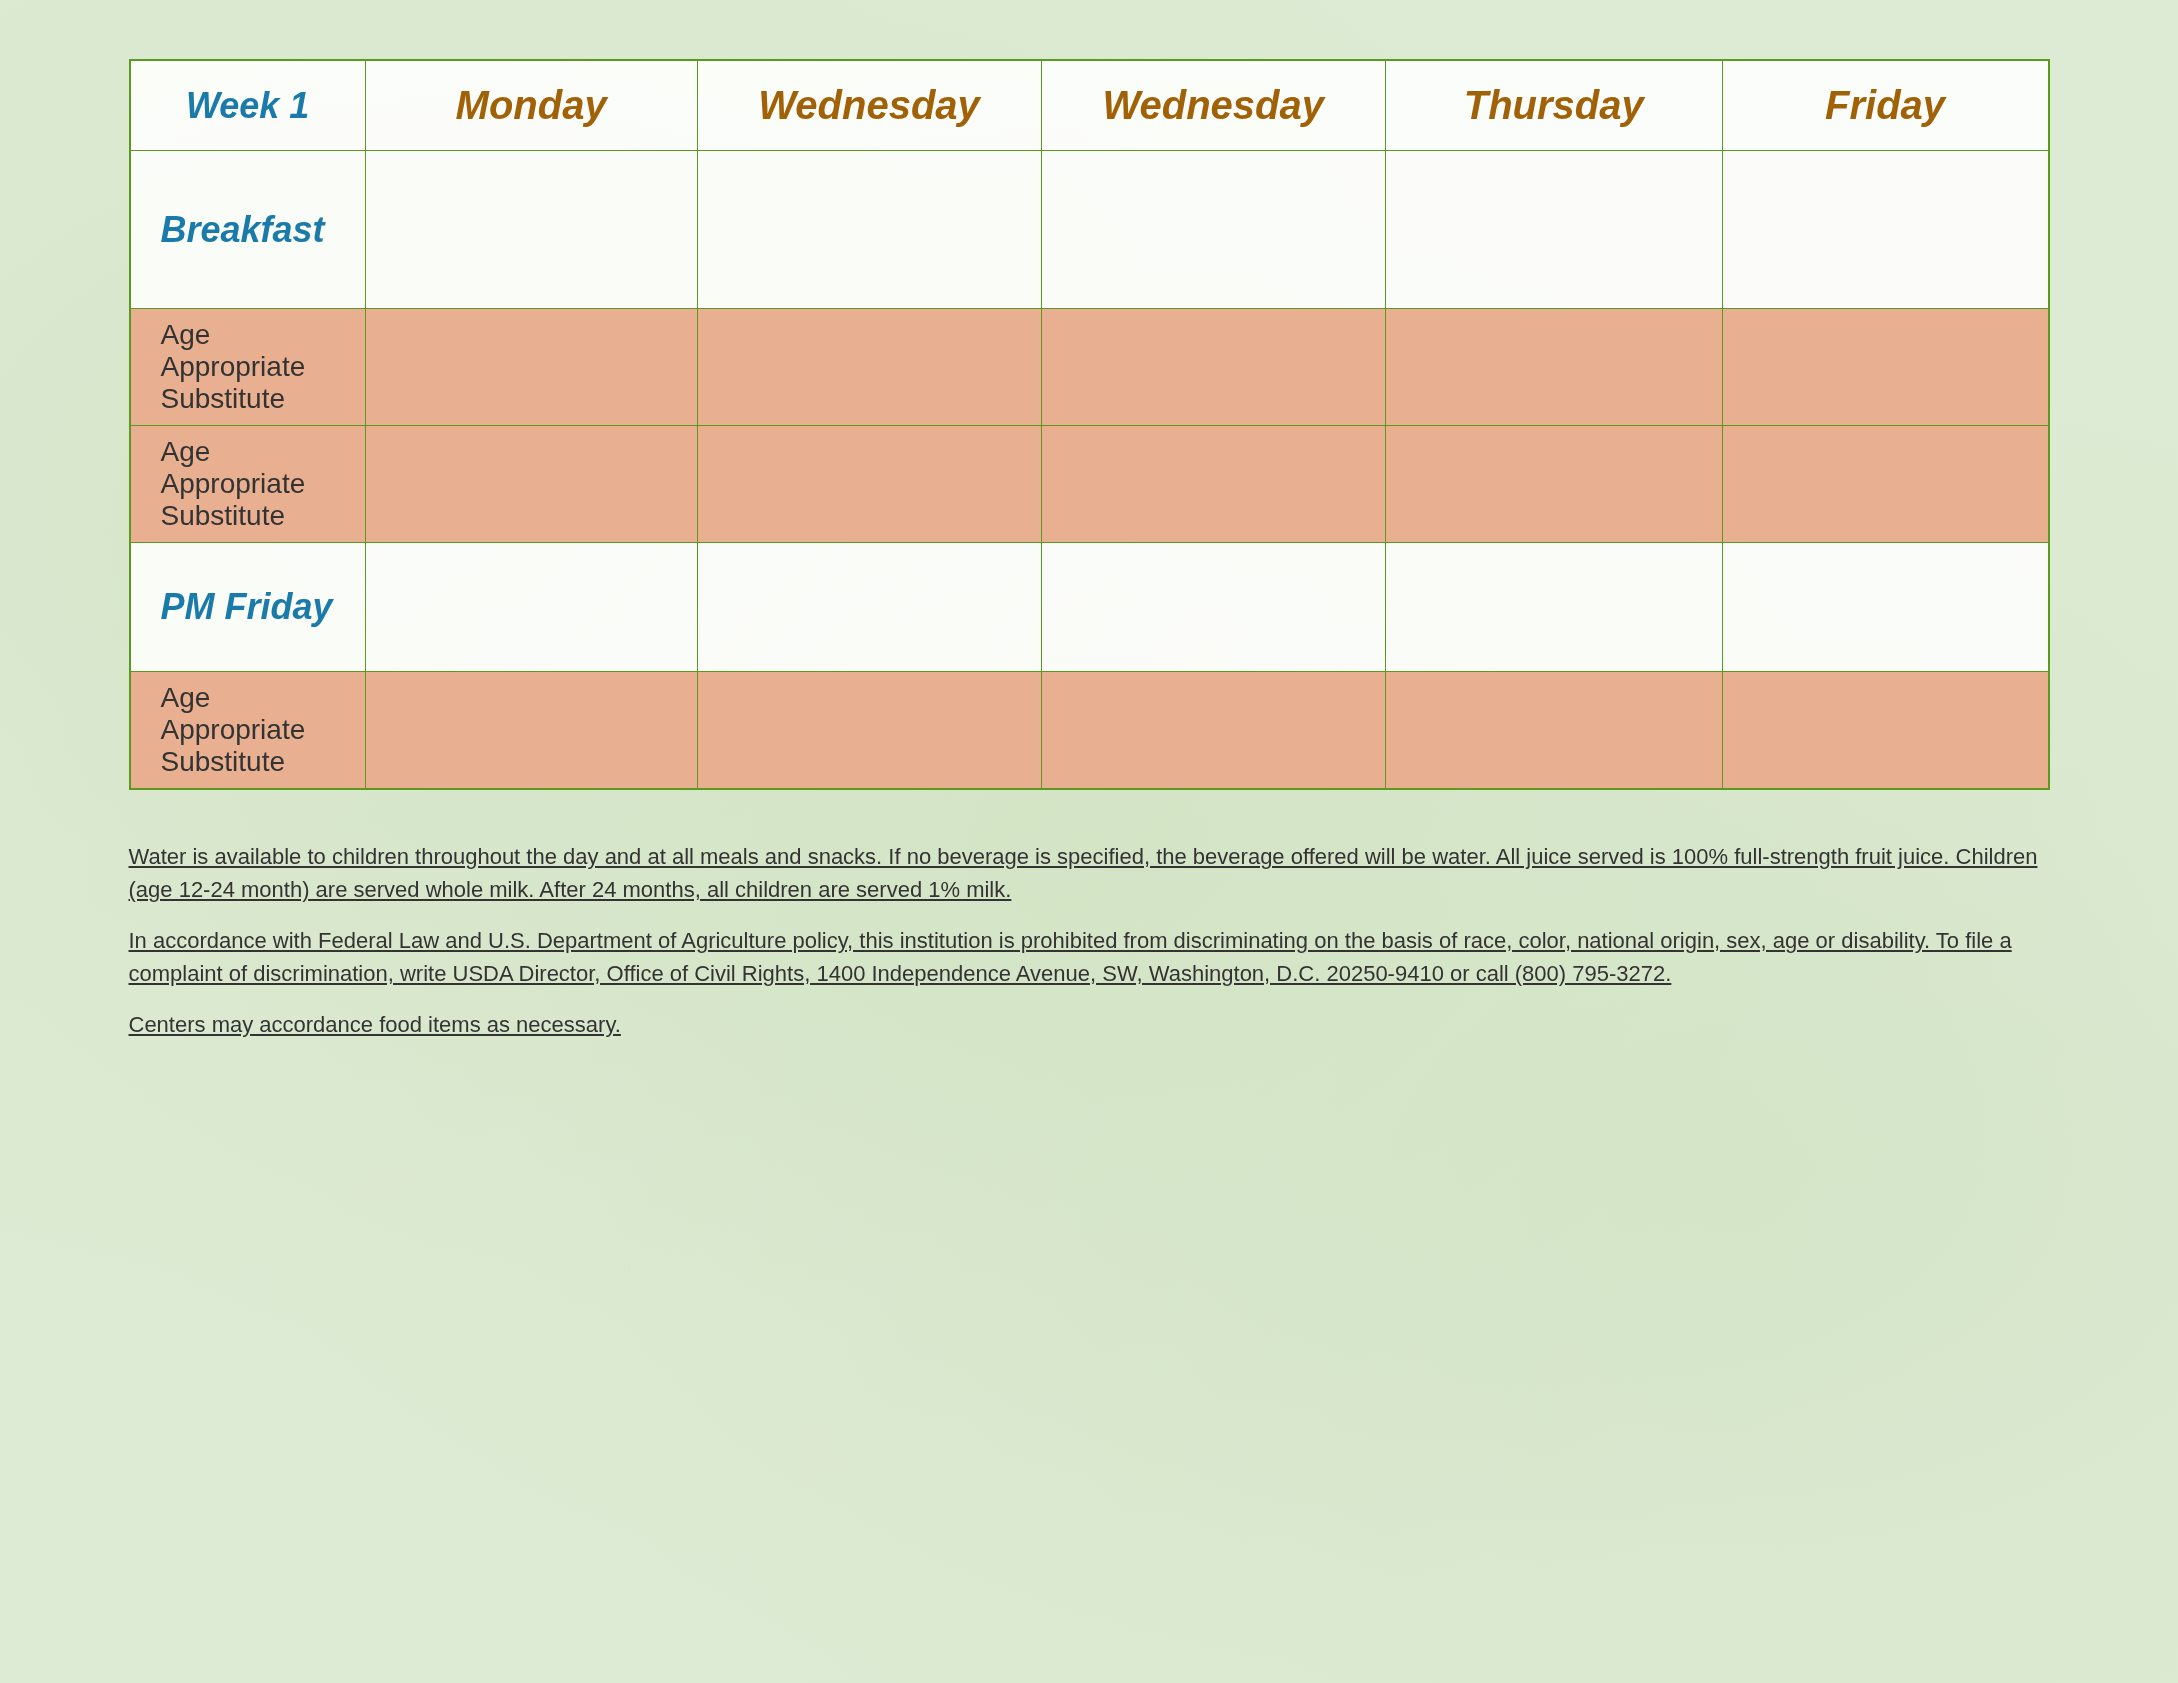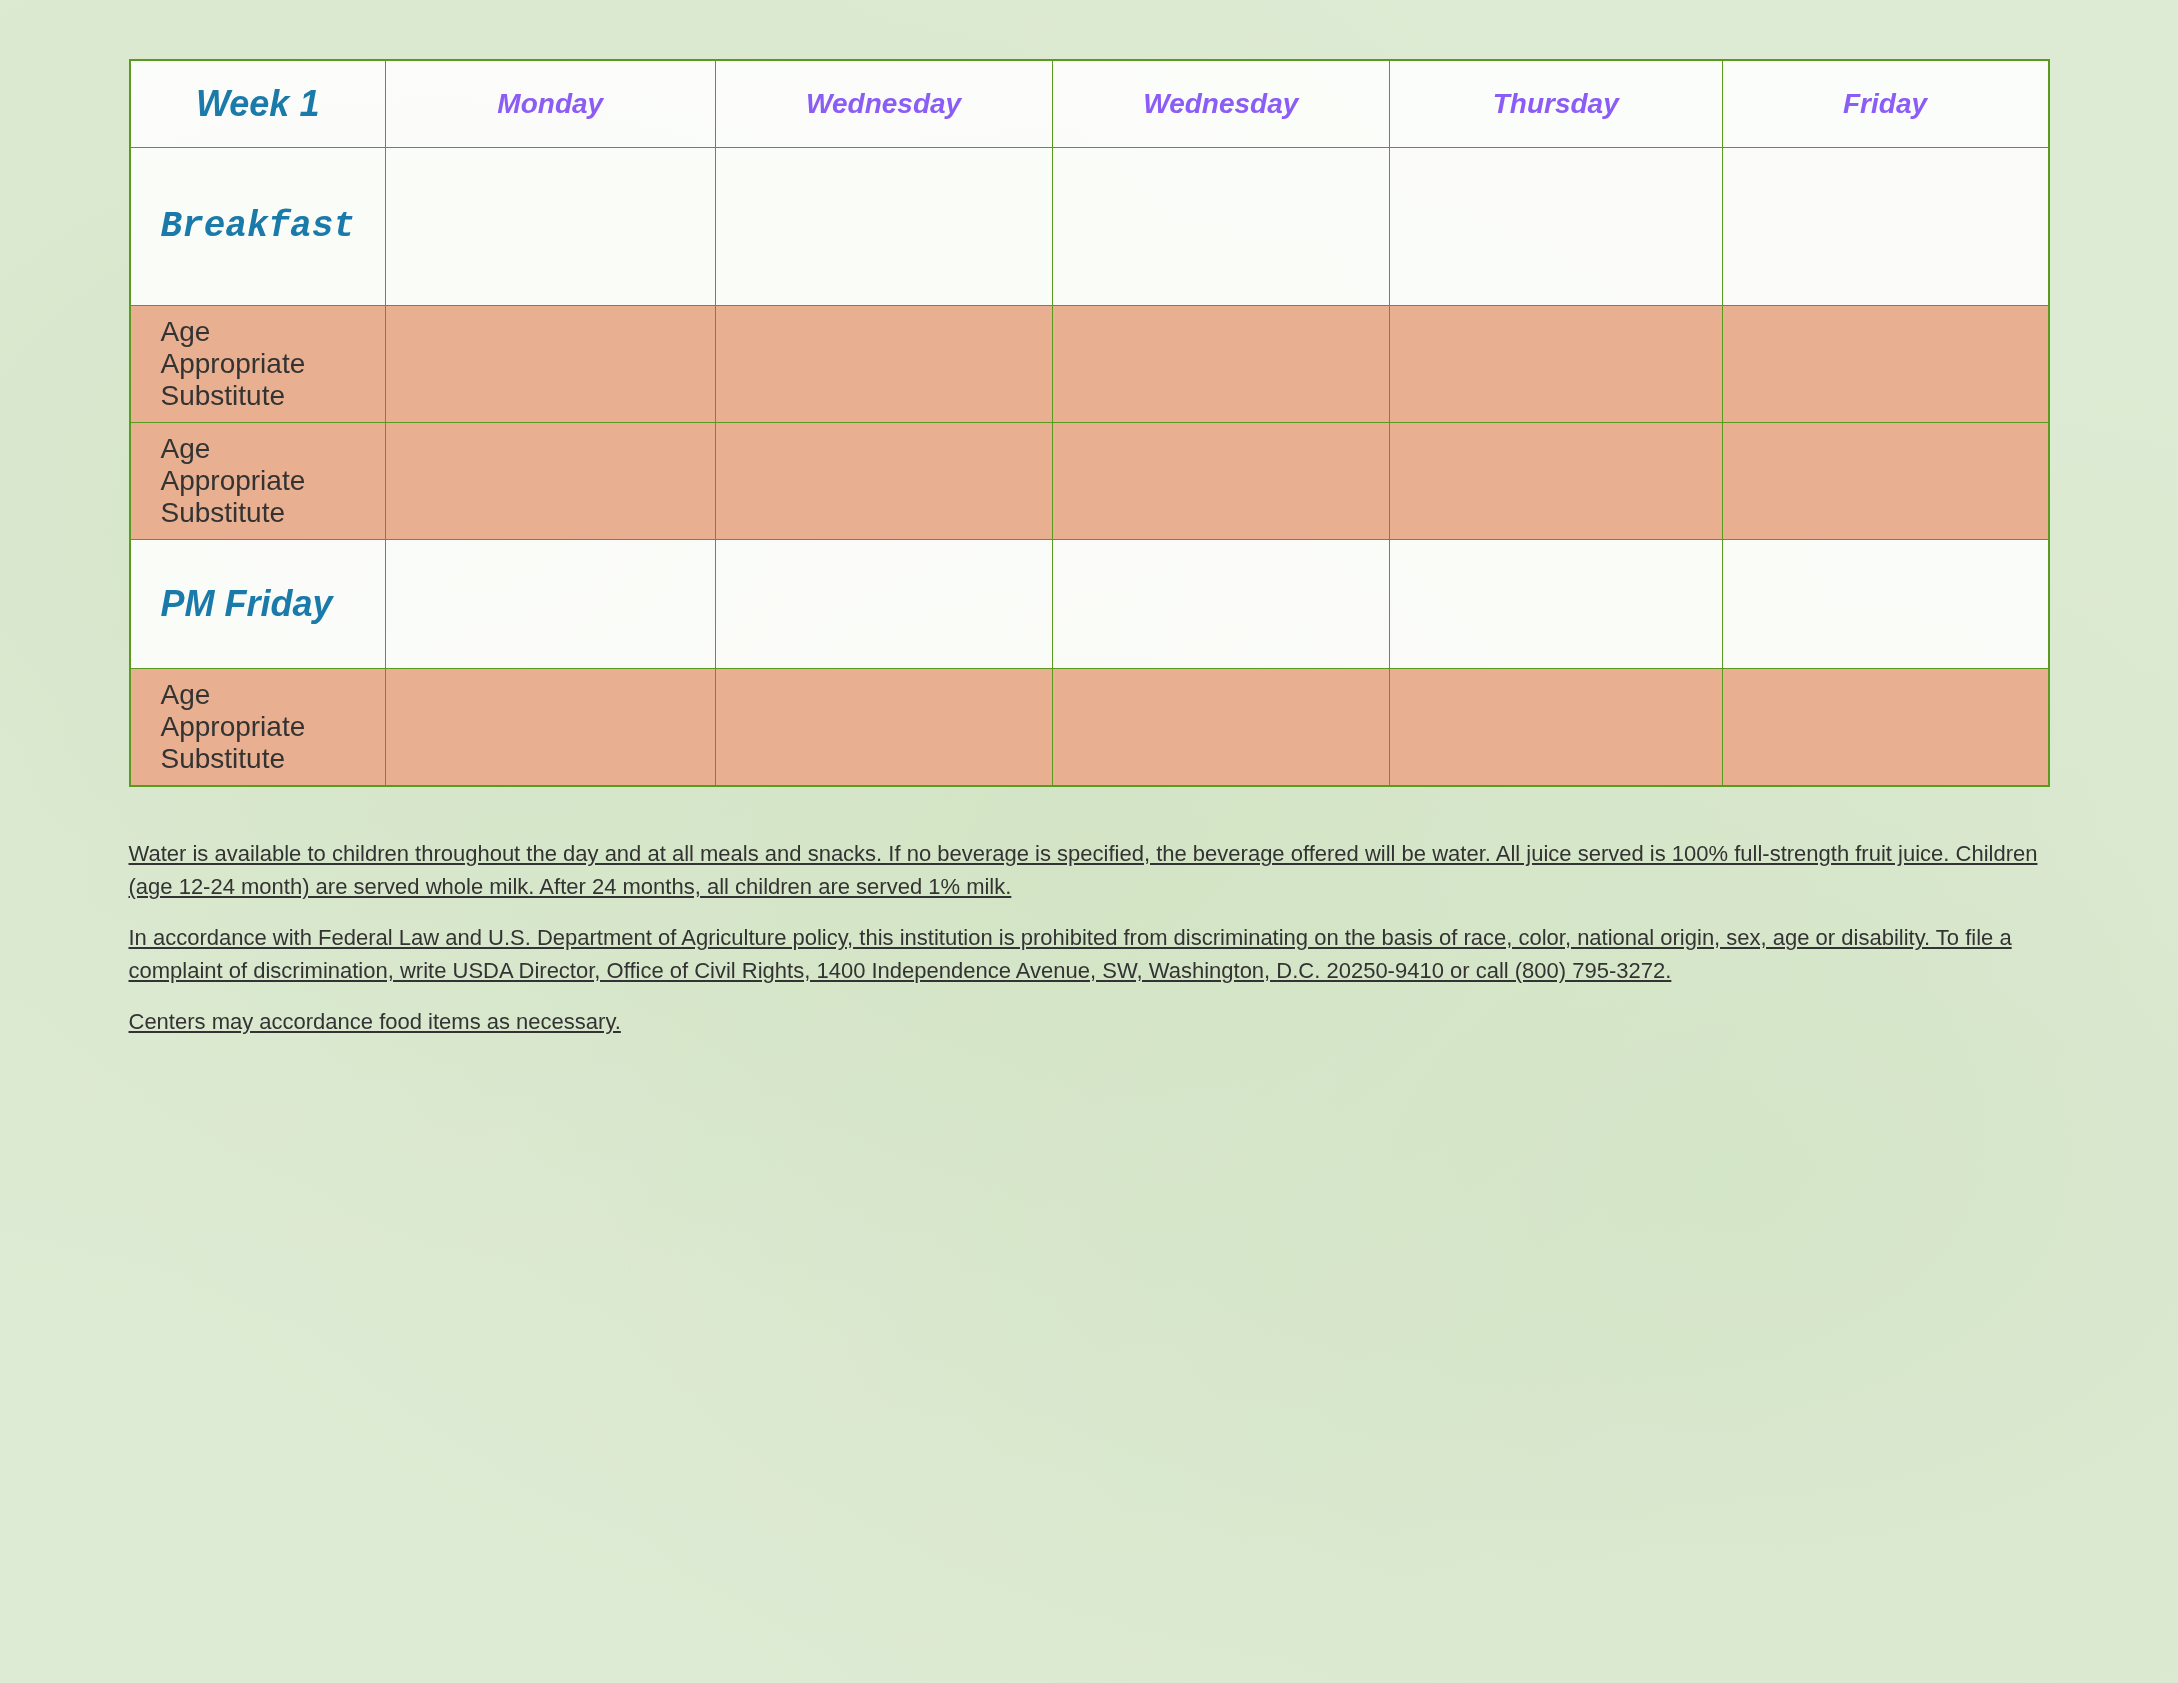--- a/index.html
+++ b/index.html
@@ -69,36 +69,35 @@
 
     .menu-table th, .menu-table td {
       border: 1.5px solid #5a9a1e;
       padding: 0;
     }
 
     .header-row th {
       background: rgba(255,255,255,0.6);
       font-style: italic;
       font-weight: bold;
-      font-size: 28px;
-      color: #8b5cf6;
+      font-size: 40px;
+      color: #a16207;
       text-align: center;
       padding: 22px 10px;
     }
 
     .header-row th:first-child {
       color: #1a7aaa;
       font-size: 36px;
     }
 
     .meal-row td {
       background: rgba(255,255,255,0.55);
       height: 158px;
       vertical-align: middle;
-      font-family: Liberation Mono, monospace;
     }
 
     .meal-row td:first-child {
       font-style: italic;
       font-weight: bold;
       font-size: 36px;
       color: #1a7aaa;
       padding: 20px 30px;
       vertical-align: middle;
     }

